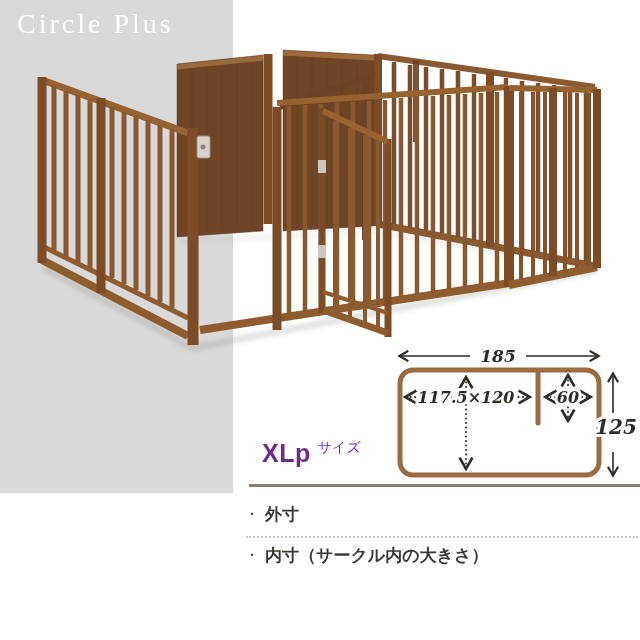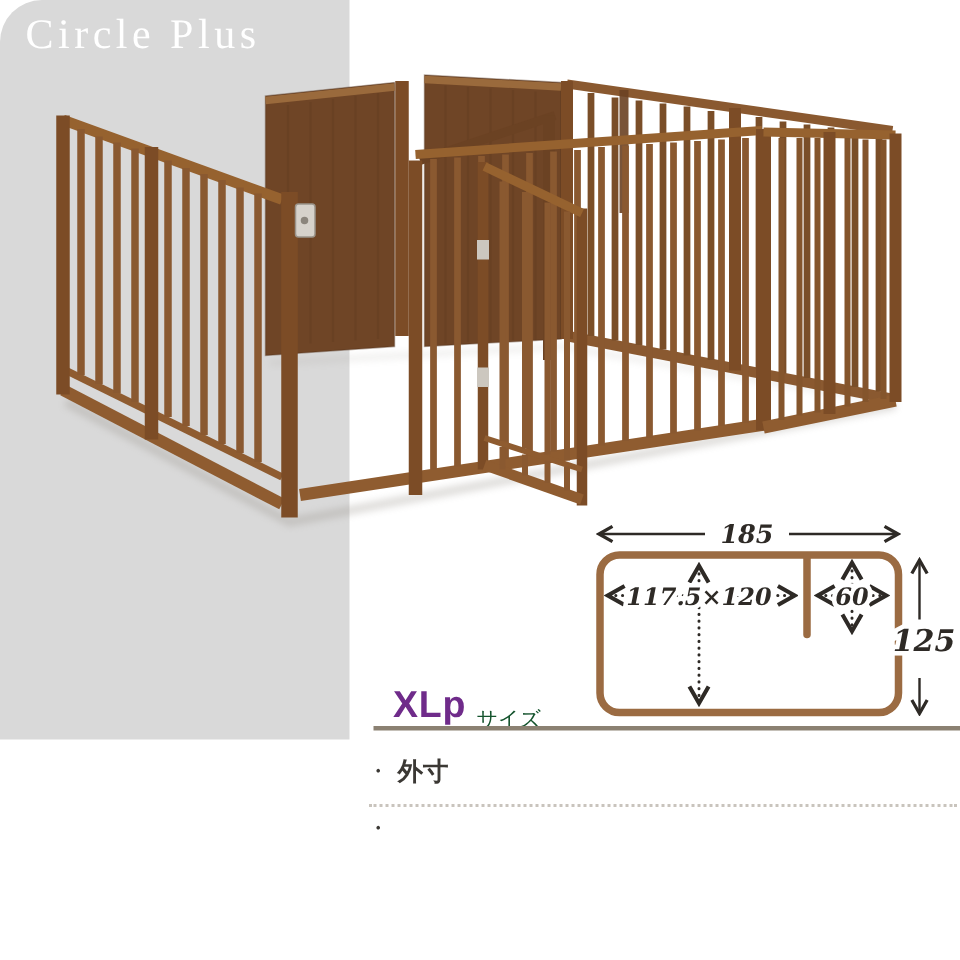--- a/index.html
+++ b/index.html
@@ -1,25 +1,25 @@
 <!DOCTYPE html>
 <html><head>
 <meta charset="utf-8">
 <style>
   html,body{margin:0;padding:0;background:#fff;}
   .page{position:relative;width:640px;height:640px;background:#ffffff;overflow:hidden;
-        font-family:"Liberation Sans",sans-serif;border-radius:28px;}
+        font-family:"Liberation Sans",sans-serif;}
   .backdrop{position:absolute;left:0;top:0;width:233px;height:493px;background:#d9d9d9;}
   .brand{position:absolute;left:17px;top:8px;margin:0;font-family:"Liberation Serif","DejaVu Serif",serif;
          font-weight:400;font-size:28px;letter-spacing:3px;color:#ffffff;}
   .pen-svg{position:absolute;left:0;top:0;width:640px;height:640px;}
   .diagram-svg{position:absolute;left:385px;top:340px;width:255px;height:142px;}
-  .size-row{position:absolute;left:262px;top:452px;display:flex;align-items:center;}
+  .size-row{position:absolute;left:262px;top:439px;display:flex;align-items:flex-start;}
   .size-code{font-size:25px;font-weight:bold;color:#6f2b8a;letter-spacing:.5px;}
-  .size-suffix{font-size:14px;color:#14532d;margin-left:7px;margin-top:19px;}
+  .size-suffix{font-size:14px;color:#6d28d9;margin-left:7px;}
   .sep-solid{position:absolute;left:249px;top:484px;width:391px;height:3px;background:#8b8172;}
   .specs{position:absolute;left:246px;top:497px;width:392px;color:#3b3834;font-size:17px;line-height:1.3;}
   .spec-head{display:flex;align-items:center;gap:7px;font-weight:bold;margin-top:7px;}
   .bullet{font-size:12px;}
   .spec-detail{padding-left:21px;margin-top:4px;letter-spacing:.2px;}
   .dotrule{border-top:2px dotted #c9c4bd;margin:10px 0 3px 0;height:0;}
   .diagram-svg text.num{font-family:"DejaVu Serif",serif;font-style:italic;font-weight:bold;
         fill:#2e2a26;stroke:#ffffff;stroke-width:6px;paint-order:stroke;text-anchor:middle;}
 </style>
 </head>
@@ -214,16 +214,17 @@
   <div class="sep-solid"></div>
 
   <div class="specs">
     <div class="spec-head">
       <span class="bullet">・</span>
       <span>外寸</span>
     </div>
     <div class="dotrule"></div>
     <div class="spec-head">
       <span class="bullet">・</span>
+      <span>内寸（サークル内の大きさ）</span>
     </div>
   </div>
 
 </div>
 
 </body></html>

